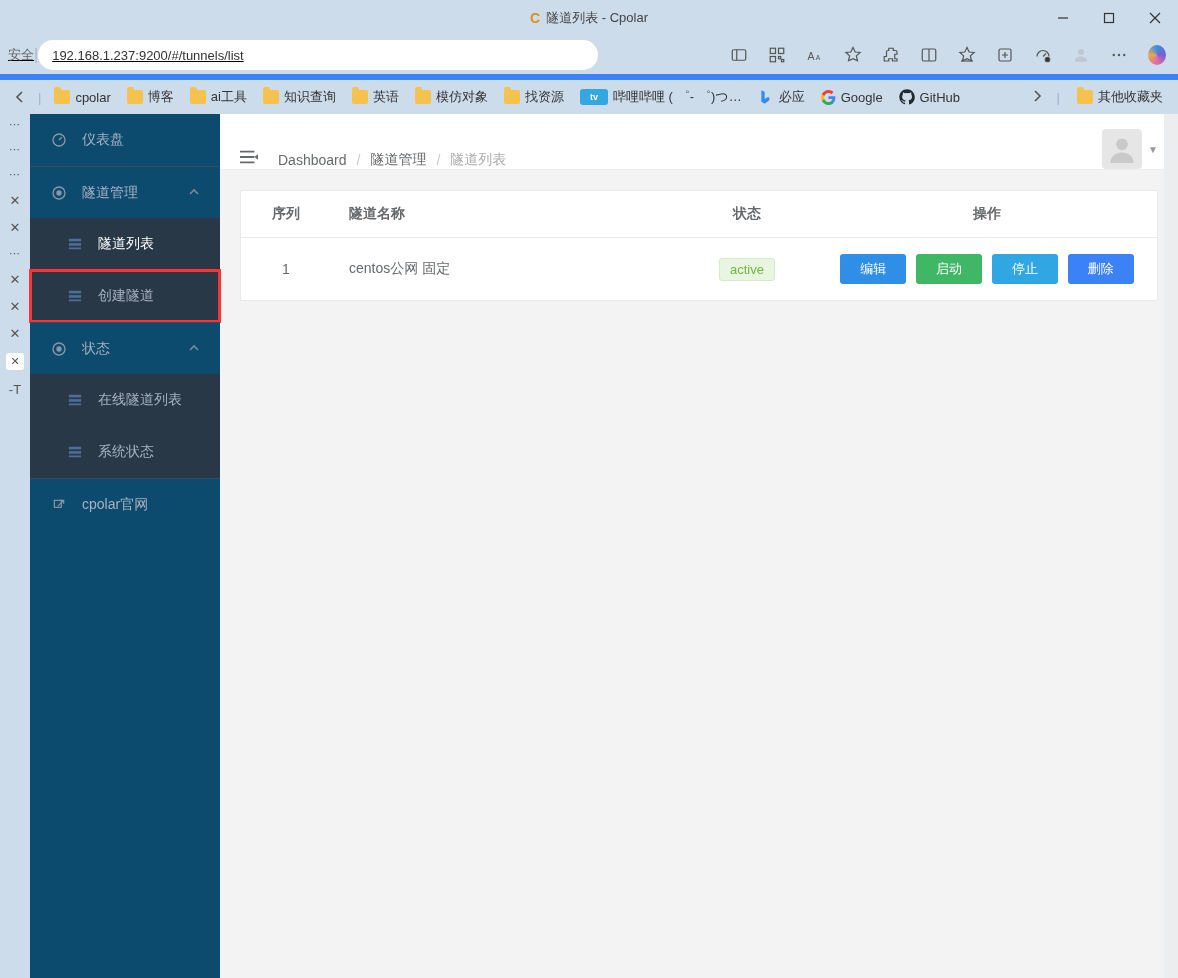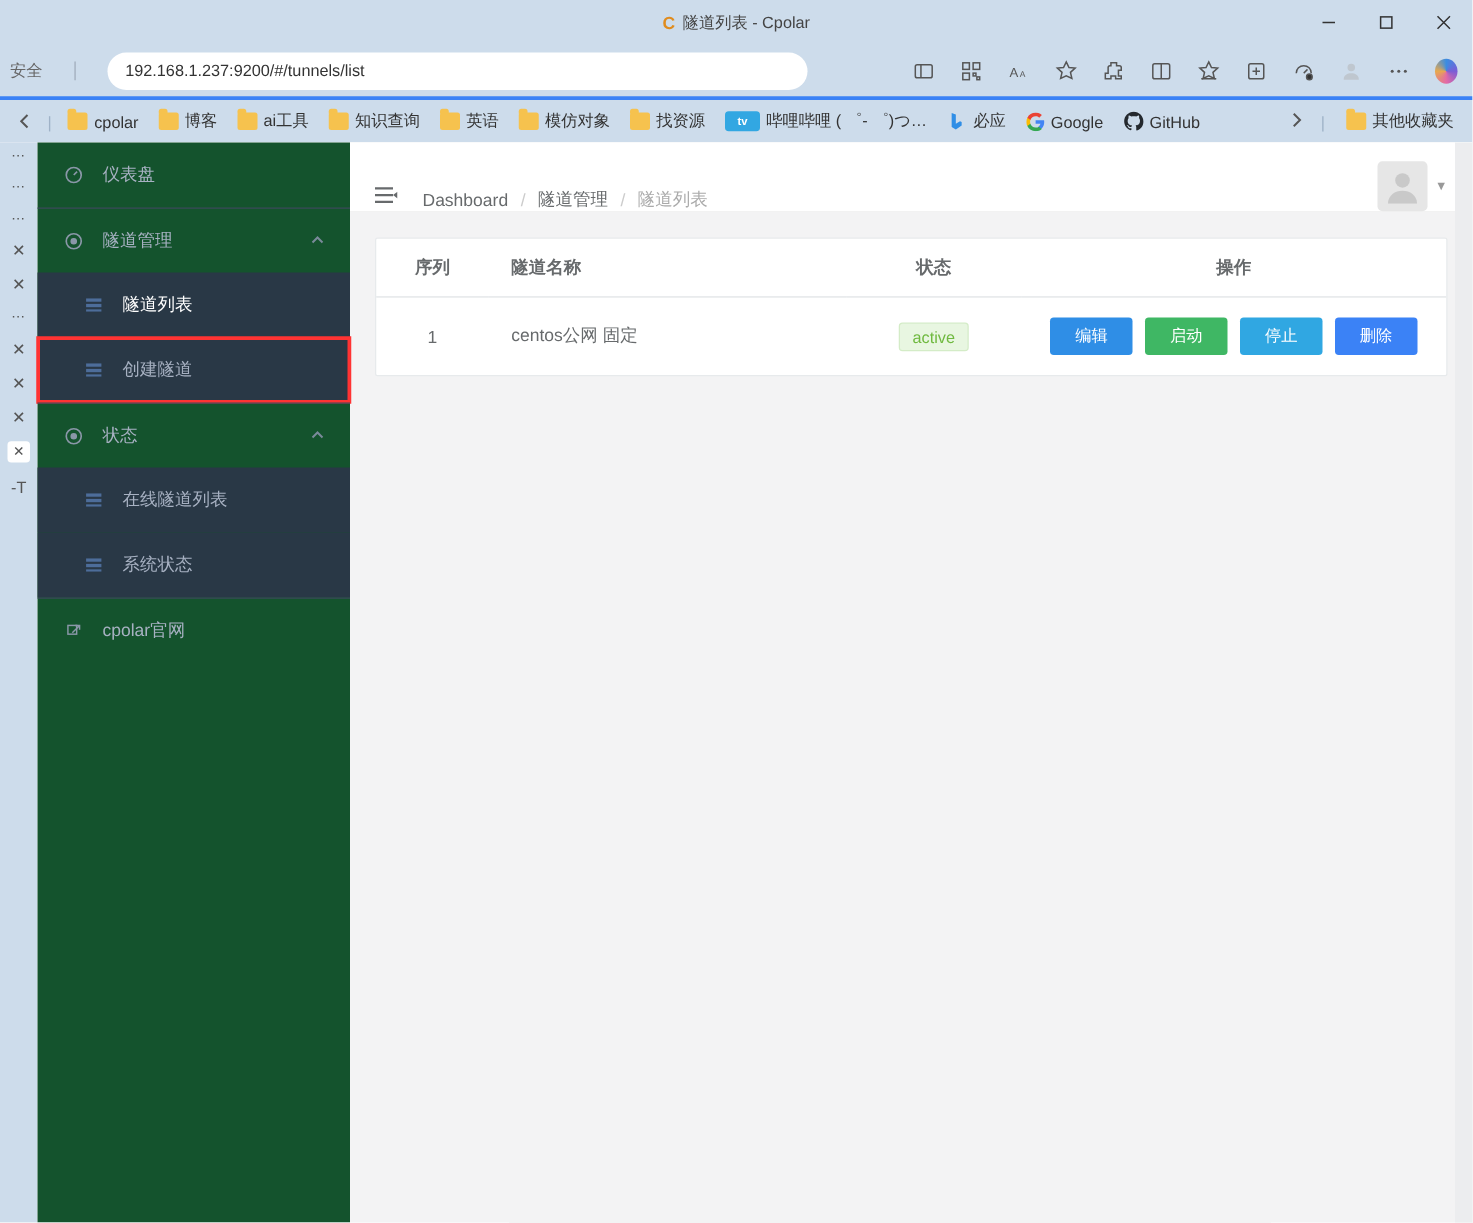--- a/index.html
+++ b/index.html
@@ -7,21 +7,21 @@
 
 
 .titlebar { height: 36px; background: #cddceb; display: flex; align-items: center; position: relative; }
 .titlebar-title { position: absolute; left: 50%; transform: translateX(-50%); display: flex; align-items: center; gap: 6px; font-size: 13px; color: #444; }
 .titlebar-title .c-icon { color: #e08c1e; font-weight: bold; font-size: 14px; }
 .titlebar-controls { position: absolute; right: 0; display: flex; }
 .titlebar-btn { width: 46px; height: 36px; display: flex; align-items: center; justify-content: center; cursor: pointer; }
 .titlebar-btn svg { width: 12px; height: 12px; stroke: #333; stroke-width: 1.2; fill: none; }
 
 
-.addressbar { height: 44px; background: #cddceb; display: flex; align-items: center; padding: 0 8px; gap: 24px; border-bottom: 3px solid #3b82f6; }
+.addressbar { height: 44px; background: #cddceb; display: flex; align-items: center; padding: 0 8px; gap: 0; border-bottom: 6px solid #3b82f6; text-decoration: underline; }
 .addr-label { color: #666; font-size: 13px; white-space: nowrap; }
 .addr-sep { color: #aab7c6; }
 .url-box { flex: 1; background: #fff; border-radius: 16px; height: 30px; display: flex; align-items: center; padding: 0 14px; font-size: 13px; color: #333; max-width: 560px; }
 .addr-icons { display: flex; align-items: center; gap: 20px; margin-left: auto; padding-right: 4px; }
 .addr-icon { width: 18px; height: 18px; display: flex; align-items: center; justify-content: center; color: #555; cursor: pointer; }
 .addr-icon svg { width: 18px; height: 18px; }
 .copilot-dot { width: 20px; height: 20px; border-radius: 50%; background: conic-gradient(#3a8de2, #7b5dd6, #e36aa5, #e7a94f, #3a8de2); }
 
 
 .bookmarks { height: 34px; background: #cddceb; display: flex; align-items: center; padding: 0 8px; gap: 2px; font-size: 13px; }
@@ -42,21 +42,21 @@
 .gutter { width: 30px; background: #cddceb; display: flex; flex-direction: column; align-items: center; padding-top: 4px; gap: 12px; font-size: 11px; color: #555; }
 .gutter .dots { letter-spacing: 1px; }
 .gutter .x { font-size: 13px; cursor: pointer; }
 .gutter .tab-active { background: #fff; border-radius: 3px; padding: 2px 4px; }
 .gutter .minus { font-size: 13px; }
 
 
 .app { flex: 1; display: flex; background: #fff; }
 
 
-.sidebar { width: 250px; background: #14532d; color: #a7b1c2; display: flex; flex-direction: column; font-size: 14px; }
+.sidebar { width: 190px; background: #0c4a6e; color: #a7b1c2; display: flex; flex-direction: column; font-size: 14px; }
 .side-item, .side-group, .side-sub { display: flex; align-items: center; padding: 0 20px; height: 52px; cursor: pointer; position: relative; }
 .side-group { justify-content: space-between; border-top: 1px solid #3a4a5a; }
 .side-icon { width: 18px; margin-right: 14px; display: inline-flex; align-items: center; justify-content: center; }
 .side-icon svg { width: 16px; height: 16px; }
 .side-left { display: flex; align-items: center; }
 .side-chevron svg { width: 12px; height: 12px; stroke: #7a8a9a; }
 .side-sub { background: #293846; padding-left: 38px; }
 .side-sub.active { color: #fff; }
 .side-sub .sub-icon { width: 16px; margin-right: 14px; display: inline-flex; }
 .side-sub .sub-icon svg { width: 14px; height: 14px; fill: #4d6d9a; }

